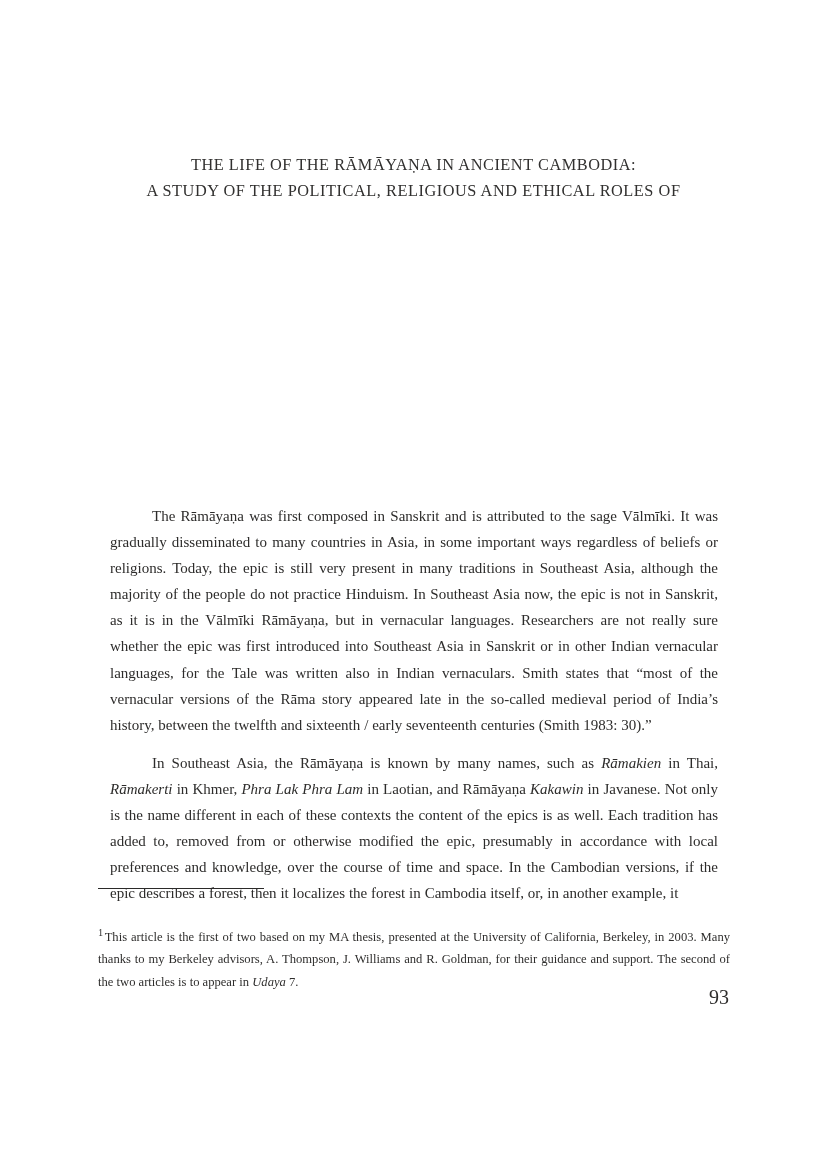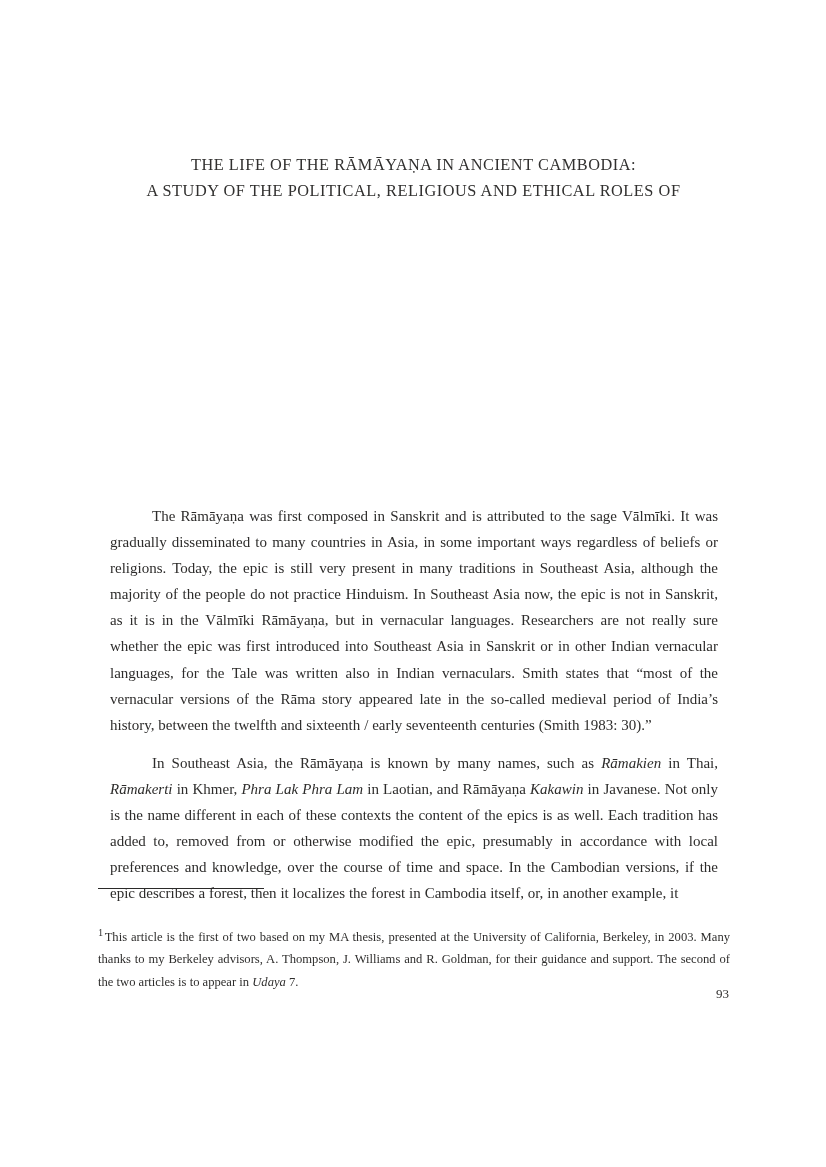--- a/index.html
+++ b/index.html
@@ -117,21 +117,21 @@
   }
   p.footnote i { font-style: italic; }
 
   
   .page-number {
     position: absolute;
     left: 98px;
     top: 986px;
     width: 631px;
     text-align: right;
-    font-size: 13px;
+    font-size: 20px;
     color: #2f2e2d;
   }
 </style>
 </head>
 <body>
 
 <div class="page">
 
   <div class="title-block">
     <div class="title-line">THE LIFE OF THE RĀMĀYAṆA IN ANCIENT CAMBODIA:</div>

